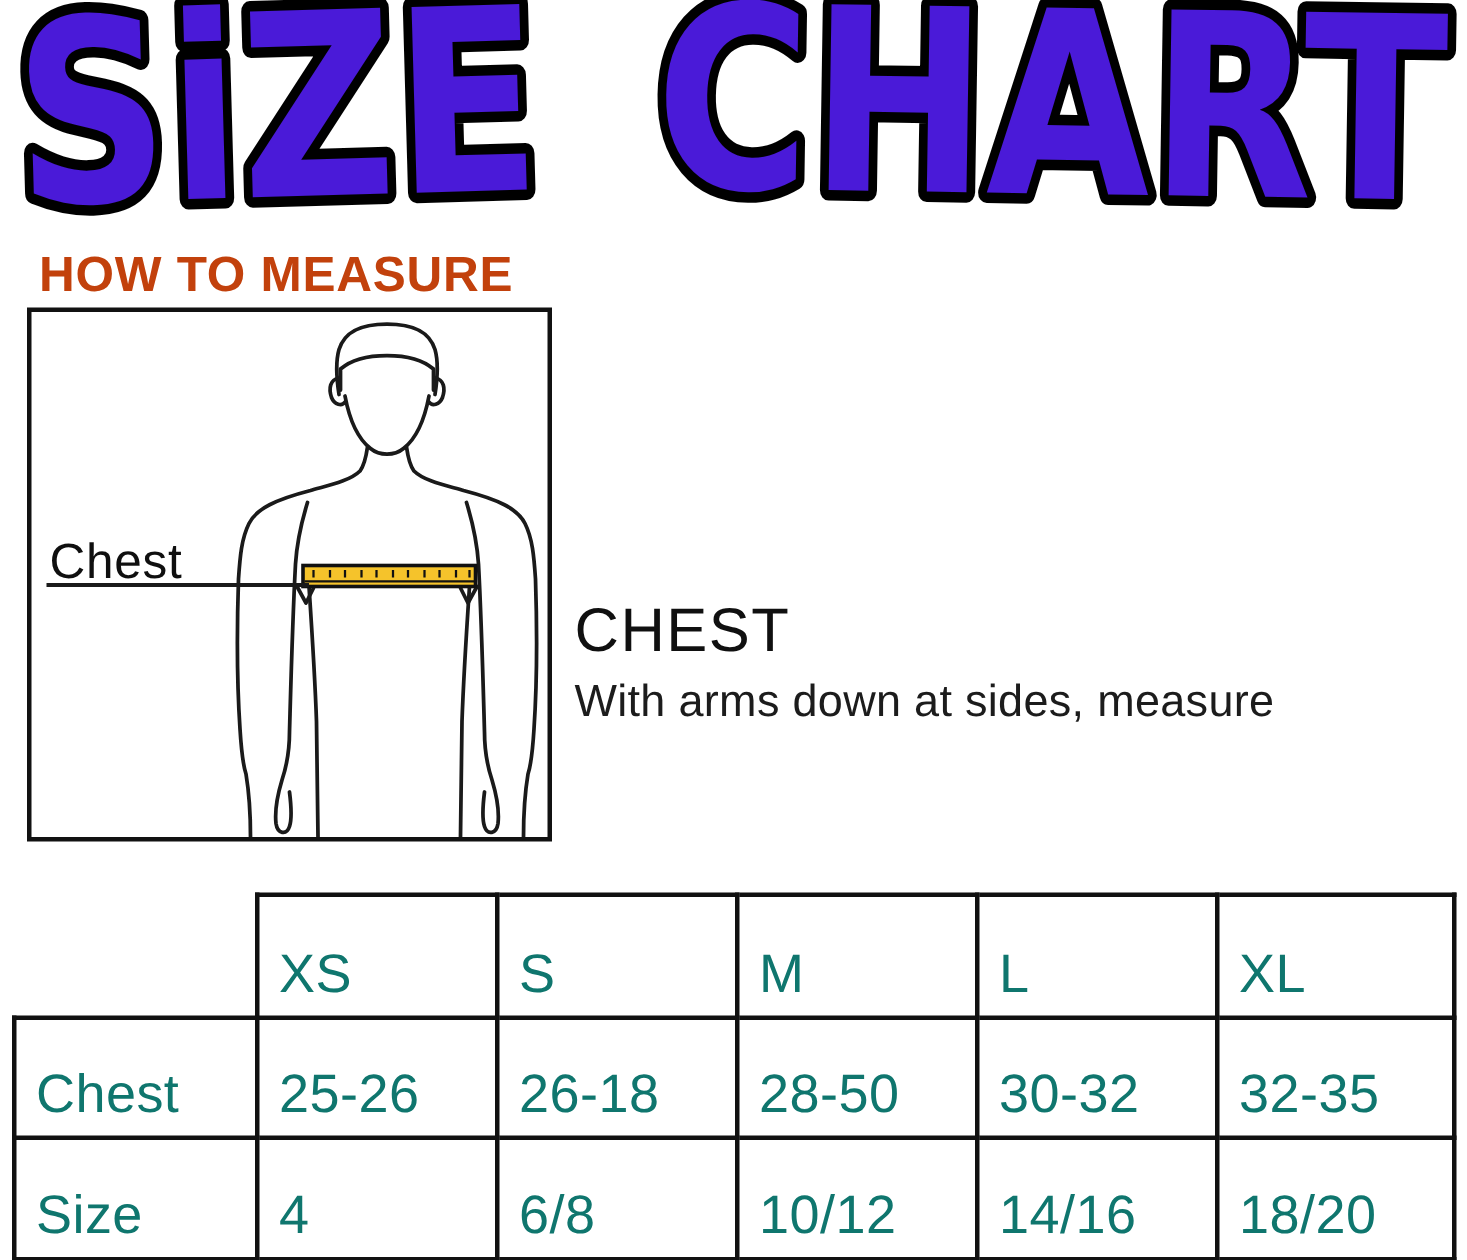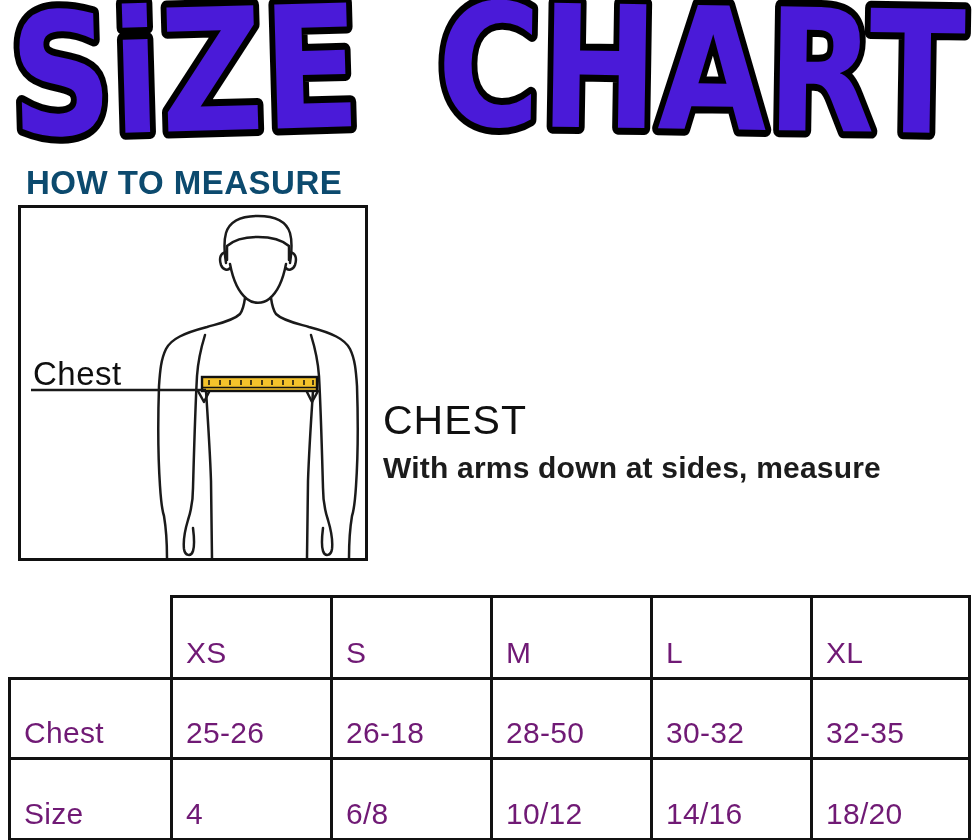--- a/index.html
+++ b/index.html
@@ -4,38 +4,38 @@
 <style>
   html,body{margin:0;padding:0;background:#fff;}
   #page{position:relative;width:978px;height:840px;background:#ffffff;overflow:hidden;
         font-family:"Liberation Sans",sans-serif;color:#141414;}
 
   
   #title-svg{position:absolute;left:0;top:0;}
 
   
   .h2m{position:absolute;left:26px;top:164px;font-size:33px;font-weight:bold;
-       letter-spacing:0.5px;color:#0c4a6e;}
+       letter-spacing:0.5px;color:#c2410c;}
 
   
   #figure-box{position:absolute;left:18px;top:205px;width:344px;height:350px;
               border:3px solid #111;box-sizing:content-box;}
   #figure-box svg{display:block;}
 
   
   .chest-head{position:absolute;left:383px;top:397px;font-size:41px;font-weight:400;
               letter-spacing:1px;color:#101010;}
   .chest-body{position:absolute;left:383px;top:449px;width:575px;font-size:30px;
-              line-height:38.5px;font-weight:700;color:#1c1c1c;letter-spacing:0.2px;}
+              line-height:38.5px;font-weight:400;color:#1c1c1c;letter-spacing:0.2px;}
 
   
   #size-table{position:absolute;left:8px;top:595px;border-collapse:collapse;
               table-layout:fixed;width:960px;}
   #size-table td,#size-table th{border:3px solid #111;vertical-align:bottom;
-              font-size:30px;font-weight:400;text-align:left;color:#701a75;
+              font-size:36px;font-weight:400;text-align:left;color:#0f766e;
               padding:0 4px 7px 13px;letter-spacing:0.3px;}
   #size-table th{font-weight:400;}
   #size-table .ghost{border:none;background:transparent;}
   #size-table tr.hdr{height:82px;}
   #size-table tr.r1{height:80px;}
   #size-table tr.r2{height:81px;}
 </style>
 </head>
 <body>
 

